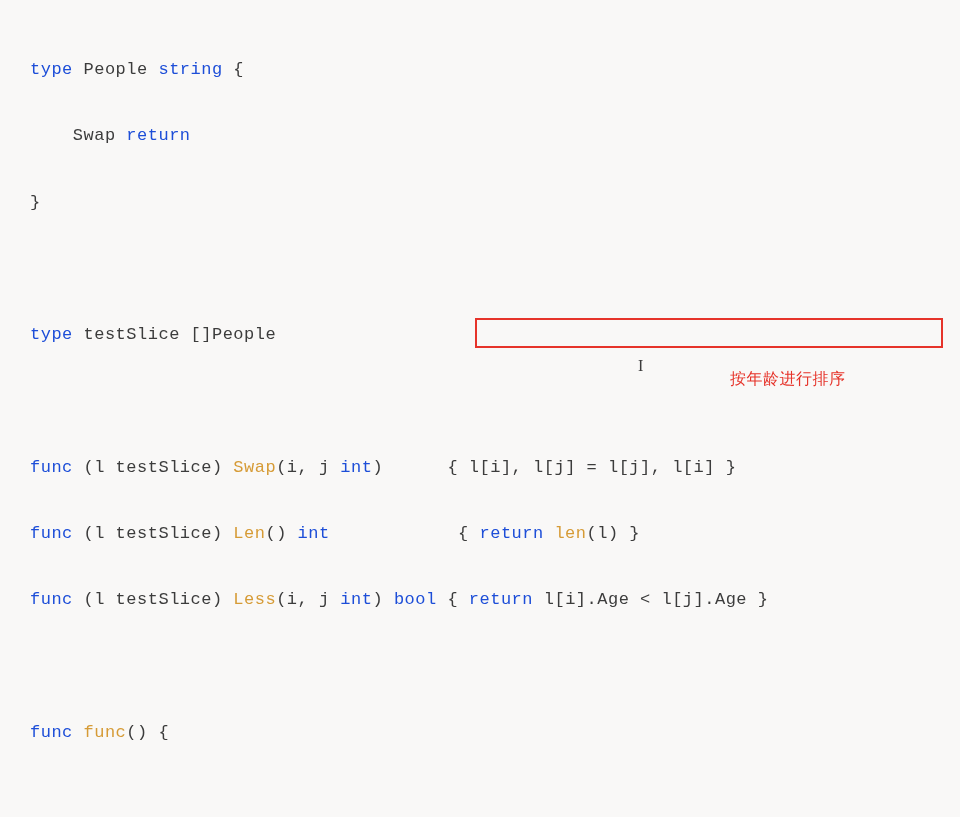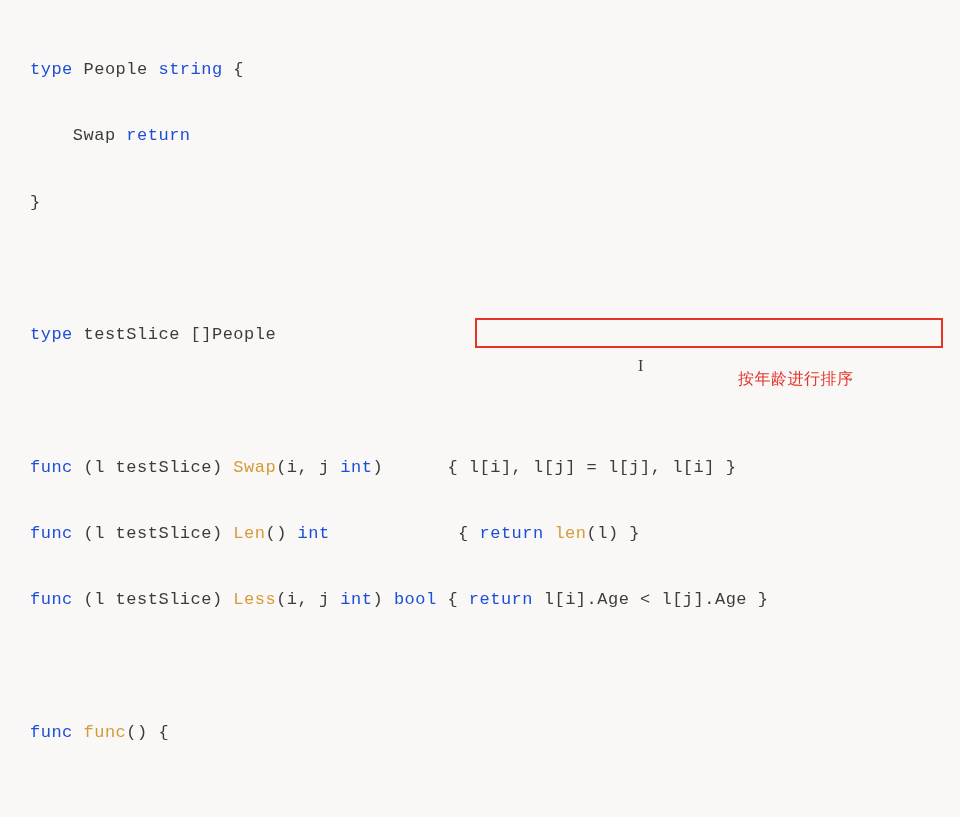--- a/index.html
+++ b/index.html
@@ -29,21 +29,20 @@
     .highlight-box {
       position: absolute;
       border: 2px solid #e6332a;
       pointer-events: none;
     }
     .annotation {
       position: absolute;
       color: #e6332a;
       font-family: "SimSun", serif;
       font-size: 16px;
-      margin-left: 8px;
     }
     .cursor-ibeam {
       position: absolute;
       font-family: serif;
       color: #3c3c3c;
       font-size: 16px;
     }
   </style>
 </head>
 <body>

